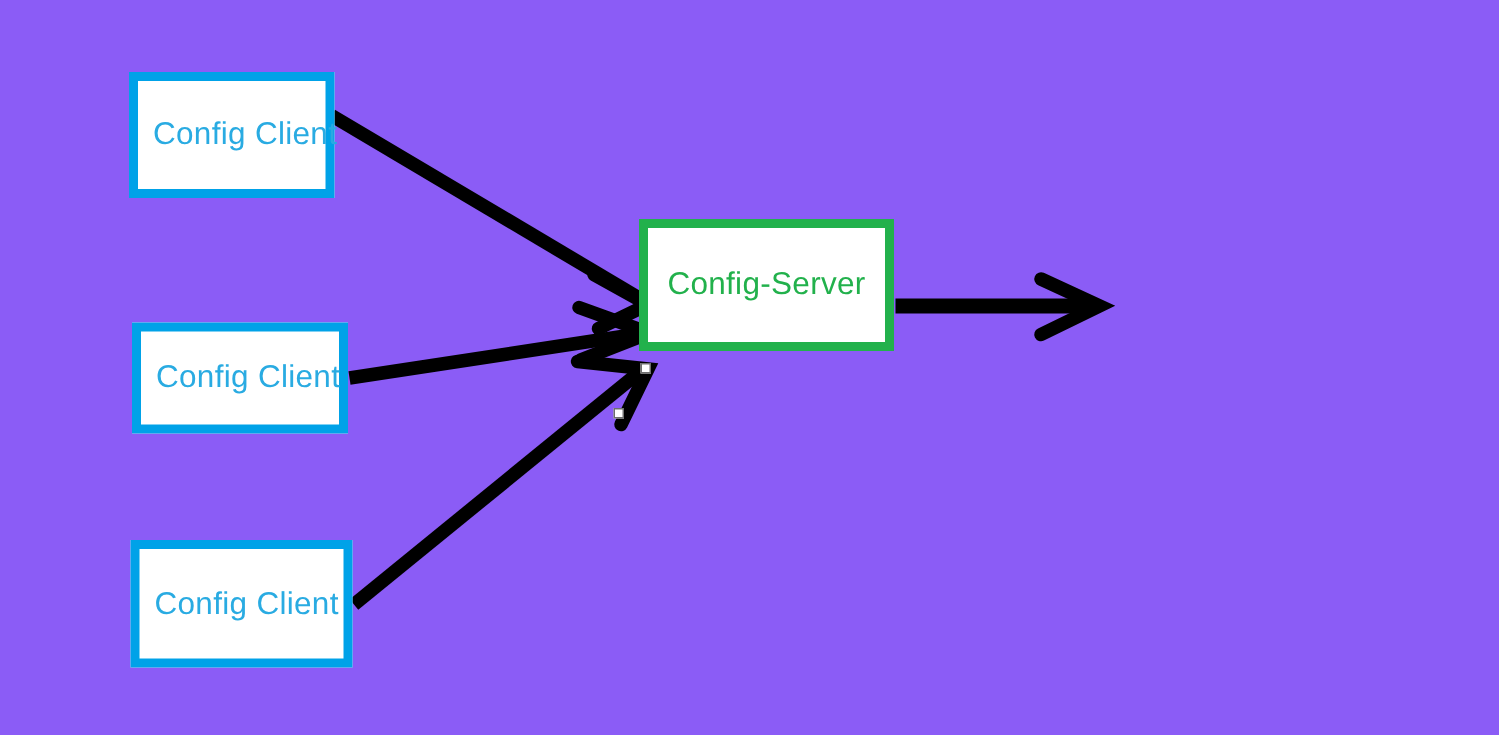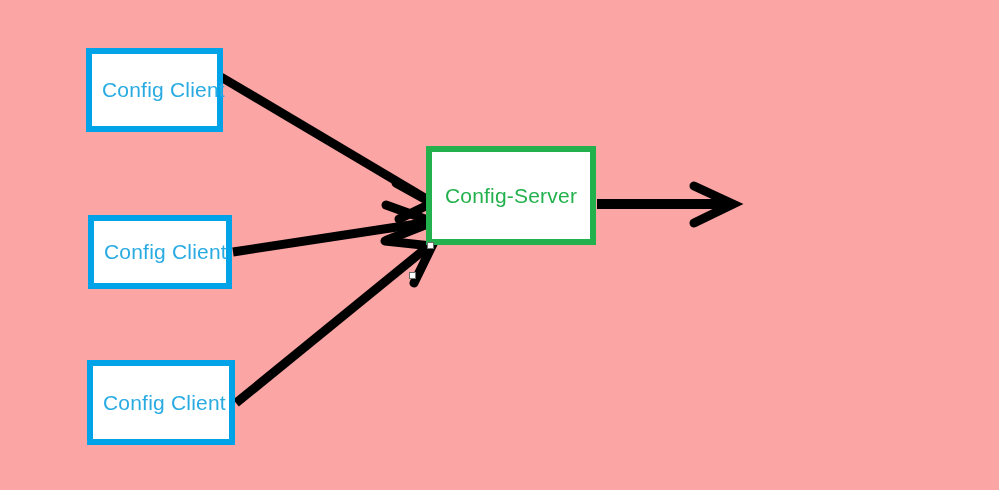--- a/index.html
+++ b/index.html
@@ -7,21 +7,21 @@
     padding: 0;
     background: #ffffff;
   }
   body {
     font-family: "Liberation Sans", sans-serif;
   }
   #canvas {
     position: relative;
     width: 999px;
     height: 490px;
-    background: #fca5a5;
+    background: #8b5cf6;
     overflow: hidden;
   }
   .node {
     position: absolute;
     box-sizing: border-box;
     display: flex;
     align-items: center;
     justify-content: flex-start;
     background: transparent;
   }
@@ -131,21 +131,21 @@
   </div>
 
   <div class="node client-box" style="left:88px; top:215px; width:144px; height:74px;">
     <span class="client-label">Config Client</span>
   </div>
 
   <div class="node client-box" style="left:87px; top:360px; width:148px; height:85px;">
     <span class="client-label">Config Client</span>
   </div>
 
-  <div class="node server-box" style="left:426px; top:146px; width:170px; height:99px;">
+  <div class="node server-box" style="left:426px; top:146px; width:170px; height:88px;">
     <span class="server-label">Config-Server</span>
   </div>
 
 
   <div class="handle" style="left:427px; top:242px;"></div>
   <div class="handle" style="left:409px; top:272px;"></div>
 
 </div>
 
 </body></html>

